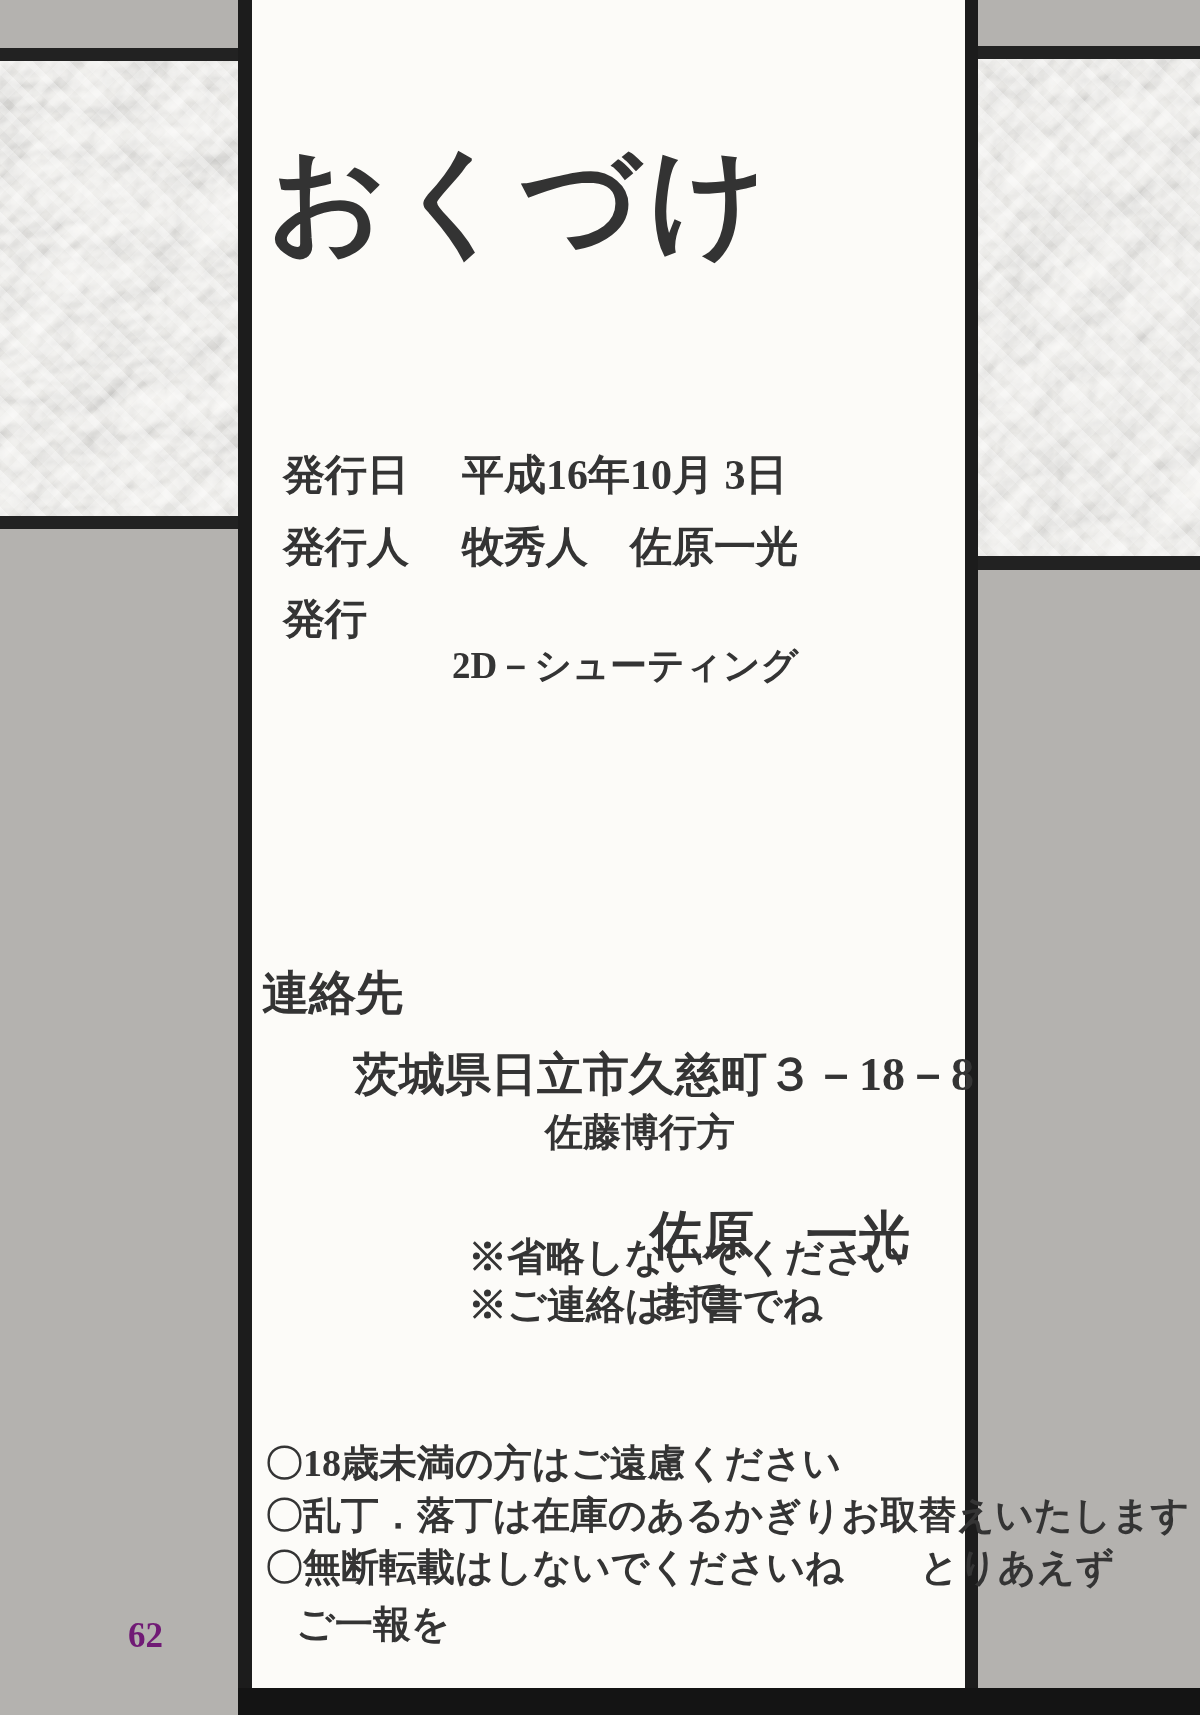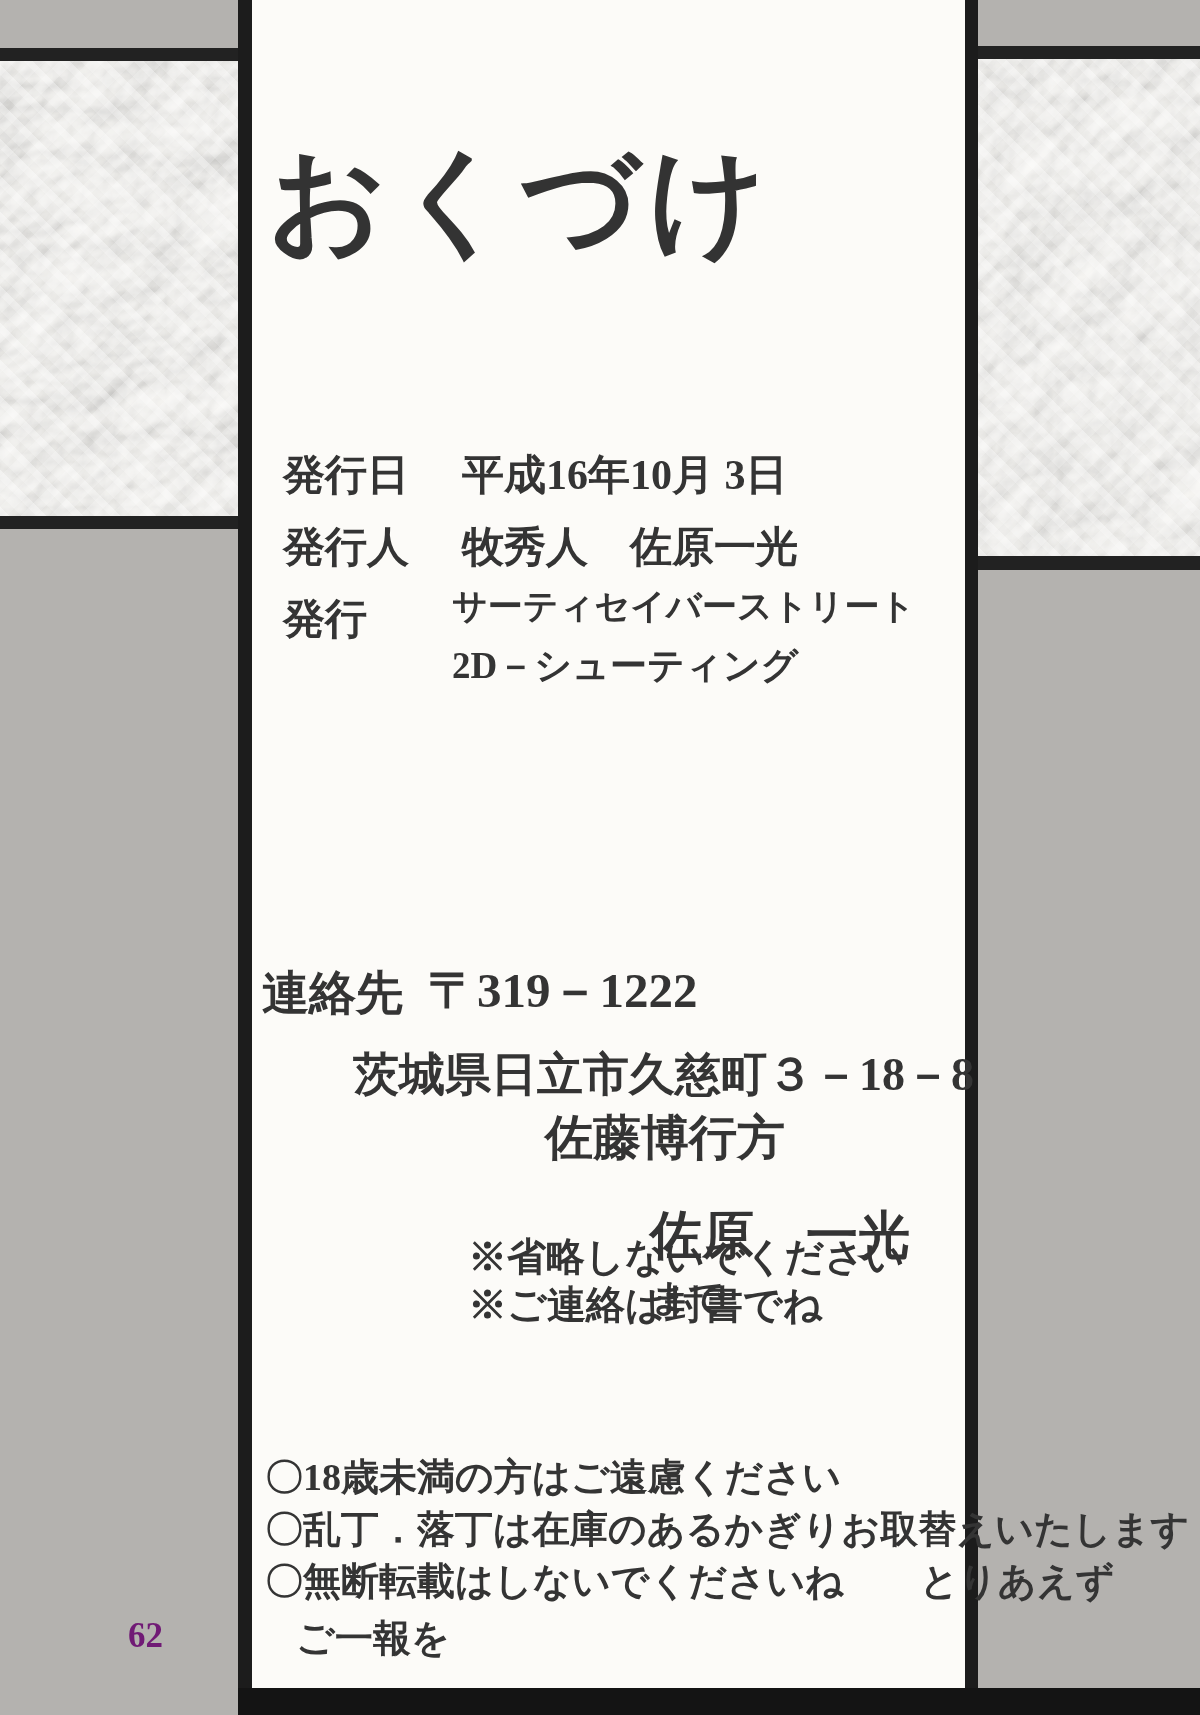--- a/index.html
+++ b/index.html
@@ -48,27 +48,27 @@
   .row-value{position:absolute;left:462px;font-size:42px;font-weight:700;}
   .r1{top:452px;text-align:right;}
   .r2{top:524px;}
   .r3l{top:596px;}
   .r3v1{top:588px;left:452px;font-size:35px;font-weight:700;}
   .r3v2{top:646px;left:452px;font-size:37px;font-weight:700;}
 
   .contact-label{position:absolute;left:262px;top:968px;font-size:47px;font-weight:700;text-align:right;}
   .contact-postal{position:absolute;left:428px;top:964px;font-size:49px;font-weight:700;}
   .contact-address{position:absolute;left:353px;top:1050px;font-size:46px;font-weight:700;}
-  .contact-careof{position:absolute;left:545px;top:1112px;font-size:48px;font-weight:700;}
+  .contact-careof{position:absolute;left:545px;top:1112px;font-size:38px;font-weight:700;}
   .contact-recipient{position:absolute;left:598px;top:1150px;font-size:52px;font-weight:700;}
   .contact-suffix{font-size:37px;font-weight:700;}
   .note1{position:absolute;left:468px;top:1236px;font-size:39px;font-weight:700;}
   .note2{position:absolute;left:468px;top:1284px;font-size:39px;font-weight:700;}
 
-  .notice{position:absolute;left:265px;font-size:38px;font-weight:700;margin-top:14px;}
+  .notice{position:absolute;left:265px;font-size:38px;font-weight:700;}
   .n0{top:1443px;}
   .n1{top:1495px;}
   .n2{top:1547px;}
   .n3{top:1604px;left:296px;}
 
   .page-number{position:absolute;left:128px;top:1616px;font-size:35px;font-weight:700;color:#701a75;}
 </style>
 </head>
 <body>
 
@@ -115,25 +115,23 @@
 
   <div class="title jp">おくづけ</div>
 
   <div class="row-label r1 jp">発行日</div>
   <div class="row-value r1 jp">平成16年10月 3日</div>
 
   <div class="row-label r2 jp">発行人</div>
   <div class="row-value r2 jp">牧秀人　佐原一光</div>
 
   <div class="row-label r3l jp">発行</div>
-  <div class="row-value r3v1 jp">サーティセイバーストリート</div>
   <div class="row-value r3v2 jp">2D－シューティング</div>
 
   <div class="contact-label jp">連絡先</div>
-  <div class="contact-postal jp">〒319－1222</div>
   <div class="contact-address jp">茨城県日立市久慈町３－18－8</div>
   <div class="contact-careof jp">佐藤博行方</div>
   <div class="contact-recipient jp">
     <span>佐原　一光</span>
     <span class="contact-suffix">まで</span>
   </div>
   <div class="note1 jp">※省略しないでください</div>
   <div class="note2 jp">※ご連絡は封書でね</div>
 
   <div class="notice n0 jp">〇18歳未満の方はご遠慮ください</div>

